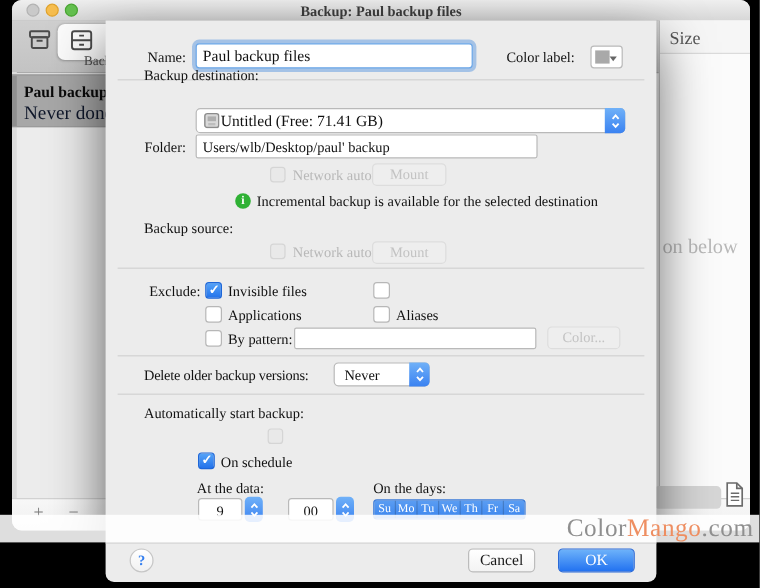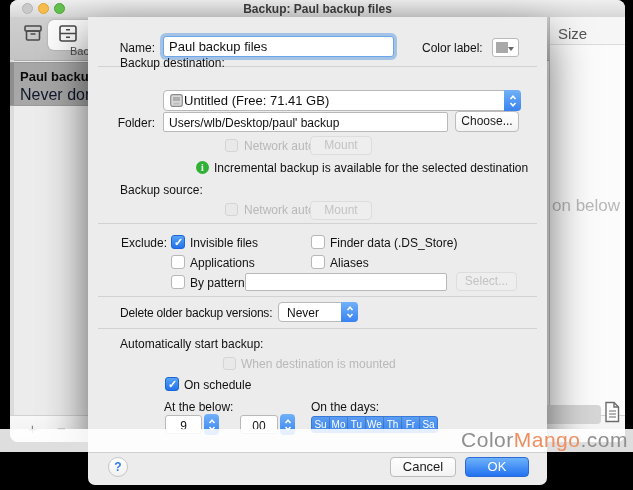--- a/index.html
+++ b/index.html
@@ -1,17 +1,17 @@
 <!DOCTYPE html>
 <html><head>
 <meta charset="utf-8">
 <style>
   html,body{margin:0;padding:0;}
   body{background:#000;font-family:"Liberation Sans",sans-serif;-webkit-font-smoothing:antialiased;}
-  .canvas{position:relative;width:633px;height:490px;background:#000;overflow:hidden;}
+  .canvas{position:relative;width:633px;height:490px;background:#000;overflow:hidden;font-family:Liberation Serif, serif;}
 
   
   .main-window{position:absolute;left:10px;top:0;width:615px;height:442px;background:#ececec;
     border-radius:8px;overflow:hidden;box-shadow:0 6px 30px rgba(0,0,0,.65);z-index:1;}
   .titlebar{position:absolute;left:0;top:0;width:100%;height:17px;
     background:linear-gradient(#efefef,#d7d7d7);border-bottom:1px solid #b2b2b2;}
   .title-text{position:absolute;left:0;right:0;top:2px;text-align:center;font-size:12px;
     font-weight:600;color:#3d3d3d;}
   .tl{position:absolute;top:3px;width:11px;height:11px;border-radius:50%;}
   .tl.close{left:12px;background:#c9c9c9;border:1px solid #b3b3b3;box-sizing:border-box;}
@@ -95,21 +95,21 @@
   .days-seg{position:absolute;left:223px;top:399px;width:127px;height:17px;border-radius:3px;
     overflow:hidden;display:flex;background:linear-gradient(#5b9df2,#3c86ee);border:1px solid #3a7ad8;}
   .days-seg span{flex:1;text-align:center;font-size:10px;line-height:16px;color:#fff;
     border-right:1px solid rgba(0,0,0,.18);}
   .days-seg span:last-child{border-right:none;}
 
   .sheet-sep{position:absolute;left:0;top:435px;width:459px;height:1px;background:#cfcfcf;}
   .help-btn{position:absolute;left:20px;top:440px;width:20px;height:20px;border-radius:50%;
     background:linear-gradient(#fff,#f1f1f1);border:1px solid #c6c6c6;text-align:center;
     font-size:12px;line-height:19px;font-weight:bold;color:#2f7cf0;}
-  .cancel-btn{position:absolute;left:302px;top:440px;width:66px;height:20px;font-size:13px;line-height:18px;}
+  .cancel-btn{position:absolute;left:302px;top:440px;width:56px;height:20px;font-size:13px;line-height:18px;}
   .ok-btn{position:absolute;left:377px;top:440px;width:64px;height:20px;border-radius:4px;
     background:linear-gradient(#6db2fa,#2272f0);border:1px solid #2a6ad8;color:#fff;
     font-size:13px;line-height:18px;text-align:center;}
 
   
   .watermark{position:absolute;left:0;top:429px;width:633px;height:23px;
     background:rgba(255,255,255,.87);z-index:40;text-align:right;font-size:21px;line-height:22px;
     padding-right:5px;box-sizing:border-box;letter-spacing:.5px;}
   .wm-gray{color:#8f8f8f;}
   .wm-orange{color:#ee8e61;}
@@ -202,75 +202,72 @@
       <span class="cap">
         <svg width="8" height="14" viewBox="0 0 8 14">
             <path d="M1.5 5 L4 2.2 L6.5 5" fill="none" stroke="#fff" stroke-width="1.5"></path>
             <path d="M1.5 9 L4 11.8 L6.5 9" fill="none" stroke="#fff" stroke-width="1.5"></path>
           </svg>
       </span>
     </div>
 
     <span class="lbl r" style="left:8px;top:99px;width:59px;">Folder:</span>
     <div class="field" style="left:75px;top:95px;width:285px;height:20px;">Users/wlb/Desktop/paul' backup</div>
-    <div class="btn" style="left:367px;top:94px;width:64px;height:21px;line-height:19px;">Choose...</div>
 
     <span class="cb sm dis" style="left:137px;top:122px;"></span>
     <span class="lbl dis" style="left:156px;top:122px;">Network automount</span>
     <div class="btn dis" style="left:222px;top:119px;width:62px;height:19px;line-height:17px;">Mount</div>
 
     <span class="info-icon" style="left:108px;top:144px;"></span>
     <span class="lbl" style="left:126px;top:144px;">Incremental backup is available for the selected destination</span>
 
     <span class="lbl" style="left:32px;top:166px;">Backup source:</span>
     <span class="cb sm dis" style="left:137px;top:186px;"></span>
     <span class="lbl dis" style="left:156px;top:186px;">Network automount</span>
     <div class="btn dis" style="left:222px;top:184px;width:62px;height:19px;line-height:17px;">Mount</div>
 
     <div class="divider" style="top:206px;"></div>
 
     <span class="lbl r" style="left:8px;top:219px;width:71px;">Exclude:</span>
     <span class="cb checked" style="left:83px;top:218px;"></span>
     <span class="lbl" style="left:102px;top:219px;text-align:right;">Invisible files</span>
     <span class="cb" style="left:223px;top:218px;"></span>
-    <span class="lbl" style="left:242px;top:219px;">Finder data (.DS_Store)</span>
 
     <span class="cb" style="left:83px;top:238px;"></span>
     <span class="lbl" style="left:102px;top:239px;">Applications</span>
     <span class="cb" style="left:223px;top:238px;"></span>
     <span class="lbl" style="left:242px;top:239px;">Aliases</span>
 
     <span class="cb" style="left:83px;top:258px;"></span>
     <span class="lbl" style="left:102px;top:259px;">By pattern:</span>
     <div class="field" style="left:157px;top:256px;width:202px;height:18px;"></div>
-    <div class="btn dis" style="left:368px;top:255px;width:61px;height:19px;line-height:17px;">Select...</div>
+    <div class="btn dis" style="left:368px;top:255px;width:61px;height:19px;line-height:17px;">Color...</div>
 
     <div class="divider" style="top:279px;"></div>
 
     <span class="lbl" style="left:32px;top:289px;letter-spacing:-0.2px;">Delete older backup versions:</span>
     <div class="popup" style="left:190px;top:285px;width:80px;height:20px;">
       <span class="ptxt">Never</span>
       <span class="cap">
         <svg width="8" height="14" viewBox="0 0 8 14">
             <path d="M1.5 5 L4 2.2 L6.5 5" fill="none" stroke="#fff" stroke-width="1.5"></path>
             <path d="M1.5 9 L4 11.8 L6.5 9" fill="none" stroke="#fff" stroke-width="1.5"></path>
           </svg>
       </span>
     </div>
 
     <div class="divider" style="top:311px;"></div>
 
     <span class="lbl" style="left:32px;top:320px;">Automatically start backup:</span>
     <span class="cb sm dis" style="left:135px;top:340px;"></span>
-    <span class="lbl dis" style="left:153px;top:340px;">When destination is mounted</span>
 
     <span class="cb checked" style="left:77px;top:360px;"></span>
     <span class="lbl" style="left:96px;top:361px;">On schedule</span>
 
-    <span class="lbl" style="left:76px;top:383px;">At the below:</span>
+    <span class="lbl" style="left:76px;top:383px;">At the data:</span>
     <span class="lbl" style="left:223px;top:383px;">On the days:</span>
 
     <div class="timebox" style="left:77px;top:398px;width:37px;">9</div>
     <span class="stepper" style="left:116px;top:397px;">
       <svg width="8" height="14" viewBox="0 0 8 14">
           <path d="M1.5 5 L4 2.2 L6.5 5" fill="none" stroke="#fff" stroke-width="1.5"></path>
           <path d="M1.5 9 L4 11.8 L6.5 9" fill="none" stroke="#fff" stroke-width="1.5"></path>
         </svg>
     </span>
     <div class="timebox" style="left:152px;top:398px;width:38px;">00</div>

